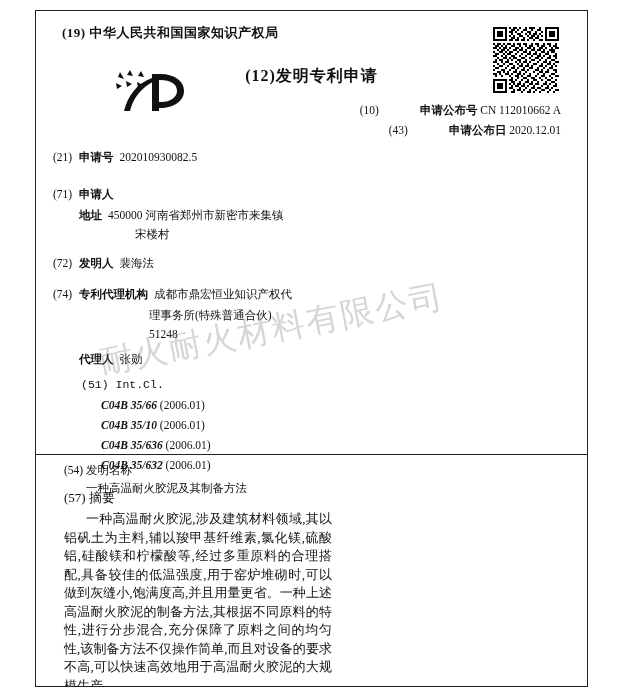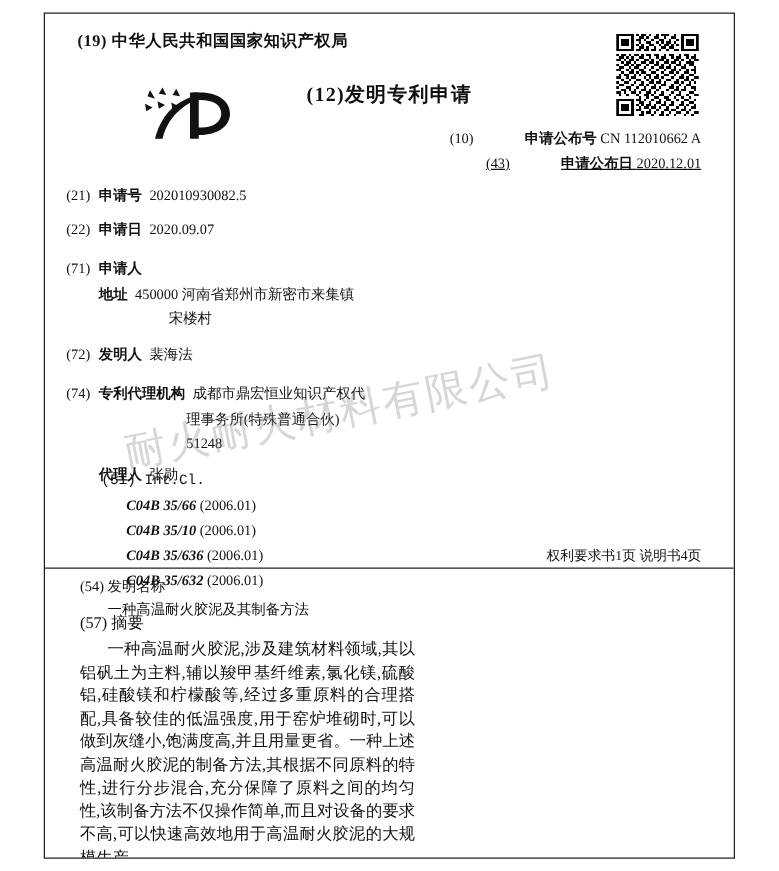--- a/index.html
+++ b/index.html
@@ -72,21 +72,20 @@
     top: 92px;
     font-size: 11.5px;
     text-align: right;
   }
   .pubdate {
     position: absolute;
     right: 26px;
     top: 112px;
     font-size: 11.5px;
     text-align: right;
-    text-decoration: underline;
   }
   .pubno b, .pubdate b { font-weight: bold; padding-left: 41px; }
 
   
   .biblio {
     position: absolute;
     left: 17px;
     top: 137px;
     width: 430px;
     font-size: 11.5px;
@@ -536,25 +535,20 @@
 
     <div class="biblio">
 
       <div class="row">
         <span class="code">(21)</span>
         <span class="lbl">申请号</span>
         <span class="val">202010930082.5</span>
       </div>
       <div class="gap6"></div>
 
-      <div class="row">
-        <span class="code">(22)</span>
-        <span class="lbl">申请日</span>
-        <span class="val">2020.09.07</span>
-      </div>
       <div class="gap10"></div>
 
       <div class="row">
         <span class="code">(71)</span>
         <span class="lbl">申请人</span>
       </div>
 
       <div class="sub">
         <span class="lbl">地址</span>
         <span class="val">450000 河南省郑州市新密市来集镇</span>
@@ -600,21 +594,20 @@
       <div class="cls">
         <span>C04B 35/636</span>
         <span class="ver">(2006.01)</span>
       </div>
       <div class="cls">
         <span>C04B 35/632</span>
         <span class="ver">(2006.01)</span>
       </div>
     </div>
 
-    <div class="claims-note">权利要求书1页    说明书4页</div>
 
     <div class="hr"></div>
 
     <div class="sec54">
       <div>
         <span>(54)</span>
         <span>发明名称</span>
       </div>
       <div class="ttl">一种高温耐火胶泥及其制备方法</div>
     </div>

